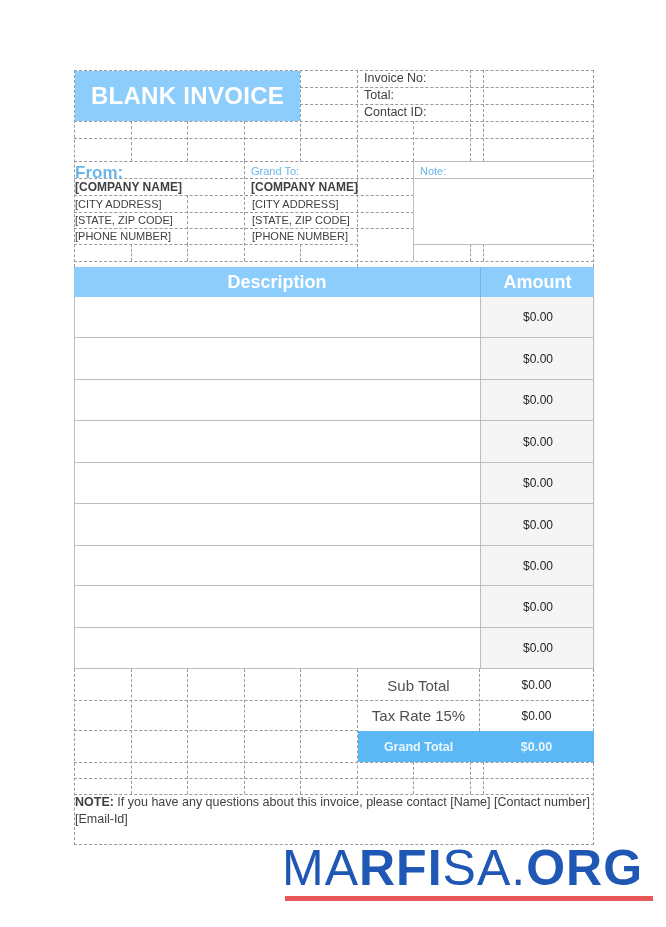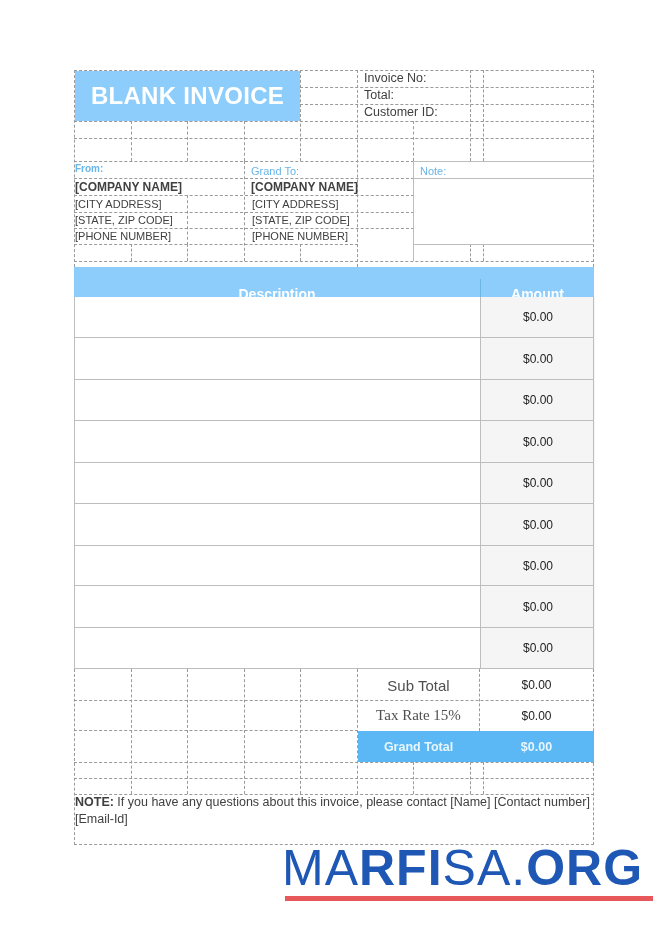--- a/index.html
+++ b/index.html
@@ -6,26 +6,26 @@
   body{width:666px;height:927px;background:#fff;position:relative;overflow:hidden;
        font-family:"Liberation Sans","DejaVu Sans",sans-serif;color:#404040;}
   .abs{position:absolute;box-sizing:border-box;}
   .hl{position:absolute;height:0;border-top:1px dashed #9a9a9a;}
   .vl{position:absolute;width:0;border-left:1px dashed #9a9a9a;}
   .shl{position:absolute;height:0;border-top:1px solid #bdbdbd;}
   .svl{position:absolute;width:0;border-left:1px solid #bdbdbd;}
   .title-block{left:75px;top:71px;width:225px;height:50px;background:#8ccdfc;
        color:#fff;font-weight:bold;font-size:24px;display:flex;align-items:center;justify-content:center;letter-spacing:0.3px;}
   .lbl{font-size:12.5px;color:#404040;white-space:nowrap;}
-  .blue-lbl{font-size:10px;color:#6ab6e8;white-space:nowrap;}
+  .blue-lbl{font-size:17px;color:#6ab6e8;white-space:nowrap;}
   .addr{font-size:11px;color:#404040;white-space:nowrap;}
   .company{font-size:12px;font-weight:bold;color:#404040;white-space:nowrap;}
   .tbl-head{left:74px;top:267px;width:520px;height:30px;background:#8ccdfc;}
-  .th{position:absolute;top:12px;height:30px;display:flex;align-items:center;justify-content:center;
-      color:#fff;font-weight:bold;font-size:14px;}
+  .th{position:absolute;top:0;height:30px;display:flex;align-items:center;justify-content:center;
+      color:#fff;font-weight:bold;font-size:18px;}
   .row{position:absolute;left:74px;width:520px;box-sizing:border-box;border-bottom:1px solid #bdbdbd;}
   .row .desc{position:absolute;left:0;top:0;width:406px;height:100%;background:#fff;}
   .row .amt{position:absolute;left:406px;top:0;width:114px;height:100%;background:#f5f5f5;border-left:1px solid #bdbdbd;
        display:flex;align-items:center;justify-content:center;font-size:12px;color:#222;}
   .tot-lbl{font-size:15px;color:#505050;display:flex;align-items:center;justify-content:center;}
   .tot-val{font-size:12px;color:#222;display:flex;align-items:center;justify-content:center;}
   .grand{background:#5bb8f5;color:#e8f6ff;font-weight:bold;font-size:12.5px;display:flex;align-items:center;justify-content:center;}
   .note-text{font-size:12.5px;color:#404040;line-height:17px;}
   .brand{left:282px;top:838px;font-size:50px;color:#1f57b5;letter-spacing:1px;line-height:60px;white-space:nowrap;}
   .brand b{font-weight:bold;}
@@ -74,21 +74,21 @@
   <div class="shl" style="left:414px;top:244px;width:180px;"></div>
   <div class="svl" style="left:413px;top:161px;height:100px;"></div>
 </div>
 
 <div class="abs title-block">BLANK INVOICE</div>
 
 <div class="abs lbl" style="left:364px;top:71px;">Invoice No:</div>
 <div class="abs" style="left:484px;top:71px;width:109px;height:16px;"></div>
 <div class="abs lbl" style="left:364px;top:88px;">Total:</div>
 <div class="abs" style="left:484px;top:88px;width:109px;height:16px;"></div>
-<div class="abs lbl" style="left:364px;top:105px;">Customer ID:</div>
+<div class="abs lbl" style="left:364px;top:105px;">Contact ID:</div>
 <div class="abs" style="left:484px;top:105px;width:109px;height:16px;"></div>
 
 <div class="abs blue-lbl" style="left:75px;top:163px;font-weight:bold;">From:</div>
 <div class="abs company" style="left:75px;top:180px;">[COMPANY NAME]</div>
 <div class="abs addr" style="left:75px;top:198px;">[CITY ADDRESS]</div>
 <div class="abs addr" style="left:75px;top:214px;">[STATE, ZIP CODE]</div>
 <div class="abs addr" style="left:75px;top:230px;">[PHONE NUMBER]</div>
 
 <div class="abs blue-lbl" style="left:251px;top:165px;font-size:11px;">Grand To:</div>
 <div class="abs company" style="left:251px;top:180px;">[COMPANY NAME]</div>
@@ -162,21 +162,21 @@
   <div class="vl" style="left:300px;top:669px;height:125px;"></div>
   <div class="vl" style="left:357px;top:669px;height:125px;"></div>
   <div class="vl" style="left:479px;top:669px;height:62px;"></div>
   <div class="vl" style="left:413px;top:762px;height:32px;"></div>
   <div class="vl" style="left:470px;top:762px;height:32px;"></div>
   <div class="vl" style="left:483px;top:762px;height:32px;"></div>
 </div>
 
 <div class="abs tot-lbl" style="left:358px;top:670px;width:121px;height:30px;">Sub Total</div>
 <div class="abs tot-val" style="left:480px;top:670px;width:113px;height:30px;">$0.00</div>
-<div class="abs tot-lbl" style="left:358px;top:701px;width:121px;height:29px;font-family:Liberation Serif, serif;">Tax Rate 15%</div>
+<div class="abs tot-lbl" style="left:358px;top:701px;width:121px;height:29px;">Tax Rate 15%</div>
 <div class="abs tot-val" style="left:480px;top:701px;width:113px;height:29px;">$0.00</div>
 <div class="abs" style="left:358px;top:731px;width:236px;height:31px;background:#5bb8f5;"></div>
 <div class="abs grand" style="left:358px;top:731px;width:121px;height:31px;">Grand Total</div>
 <div class="abs grand" style="left:480px;top:731px;width:113px;height:31px;">$0.00</div>
 
 <div class="abs note-text" style="left:75px;top:794px;width:518px;"><b>NOTE:</b><span> If you have any questions about this invoice, please contact [Name] [Contact number] [Email-Id]</span></div>
 
 <div class="abs brand"><span>MA</span><b>RFI</b><span>SA.</span><b>ORG</b></div>
 <div class="abs brand-bar"></div>
 

